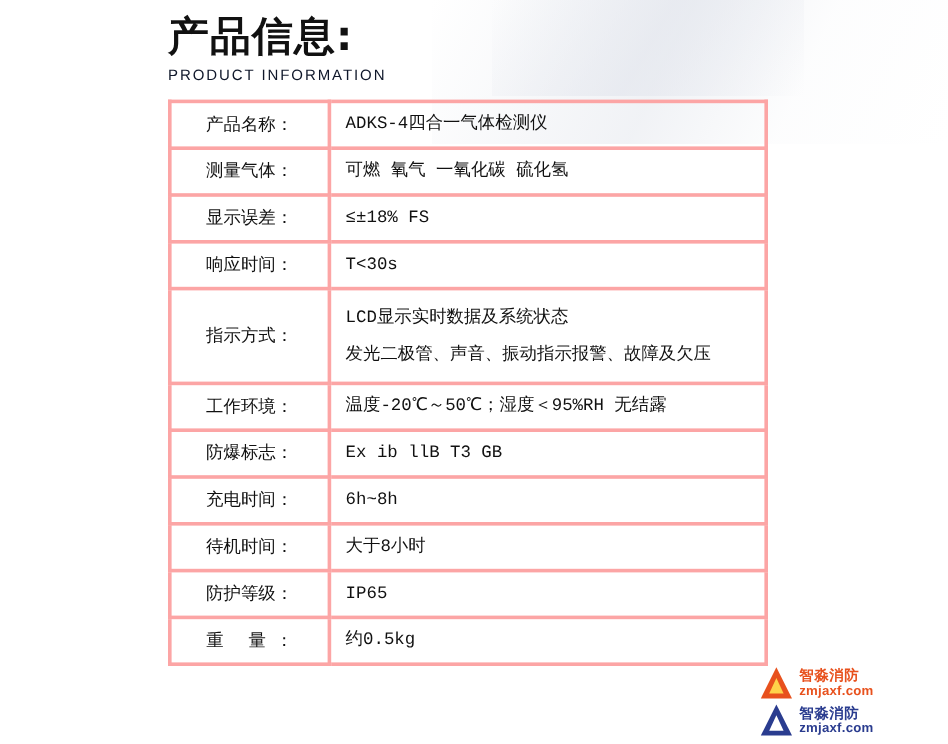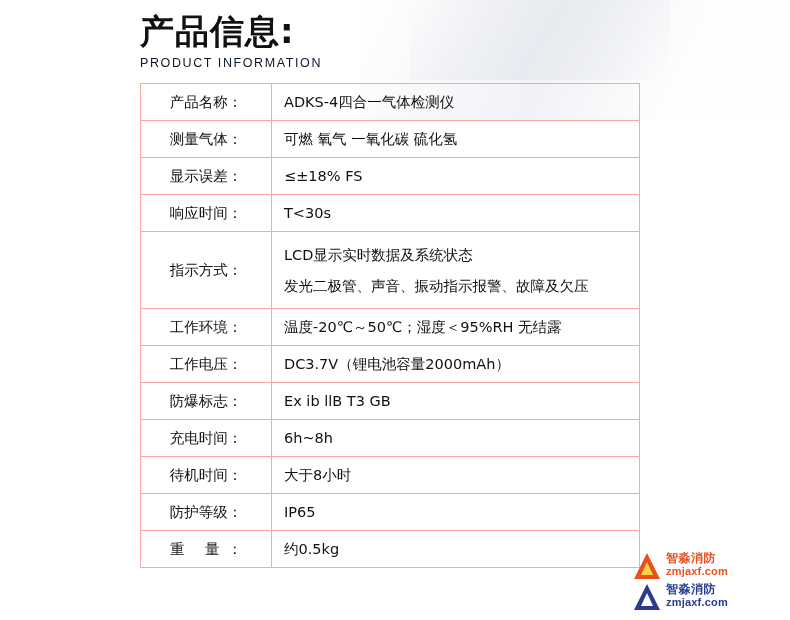--- a/index.html
+++ b/index.html
@@ -70,21 +70,21 @@
   
   .spec-table {
     position: absolute;
     left: 140px;
     top: 83px;
     width: 500px;
     border-collapse: collapse;
     table-layout: fixed;
   }
   .spec-table td {
-    border: 1px solid #fca5a5;
+    border: 3px solid #fca5a5;
     font-family: "DejaVu Sans", "Liberation Sans", sans-serif;
     font-size: 14.5px;
     color: #111111;
     padding: 0 10px;
     height: 36px;
     vertical-align: middle;
     line-height: 20px;
   }
   .spec-table td.label {
     width: 110px;
@@ -93,41 +93,42 @@
   }
   .spec-table td.value {
     text-align: left;
     padding-left: 12px;
   }
   .spec-table tr.tall td {
     height: 76px;
   }
   .value .line {
     display: block;
+    font-family: Liberation Mono, monospace;
   }
   .value .line + .line {
     margin-top: 11px;
   }
   
   .label.spaced {
     letter-spacing: 8px;
     padding-left: 18px;
   }
 
   
   .watermark {
     position: absolute;
     right: 8px;
     bottom: 6px;
     width: 150px;
     height: 62px;
   }
   .wm-row {
     display: flex;
-    align-items: flex-start;
+    align-items: flex-end;
     height: 31px;
   }
   .wm-mark {
     width: 30px;
     height: 28px;
     position: relative;
     flex: 0 0 auto;
     margin-right: 4px;
   }
   .wm-mark .flame {
@@ -229,26 +230,20 @@
           <span class="line">发光二极管、声音、振动指示报警、故障及欠压</span>
         </td>
       </tr>
       <tr>
         <td class="label">工作环境：</td>
         <td class="value">
             <span class="line">温度-20℃～50℃；湿度＜95%RH 无结露</span>
           </td>
       </tr>
       <tr>
-        <td class="label">工作电压：</td>
-        <td class="value">
-            <span class="line">DC3.7V（锂电池容量2000mAh）</span>
-          </td>
-      </tr>
-      <tr>
         <td class="label">防爆标志：</td>
         <td class="value">
             <span class="line">Ex ib llB T3 GB</span>
           </td>
       </tr>
       <tr>
         <td class="label">充电时间：</td>
         <td class="value">
             <span class="line">6h~8h</span>
           </td>

